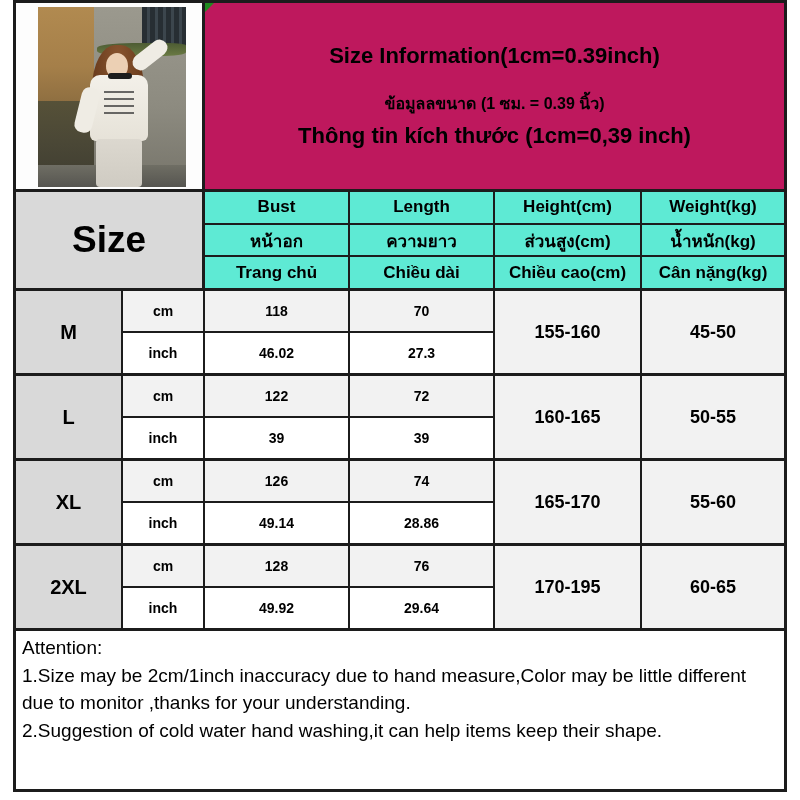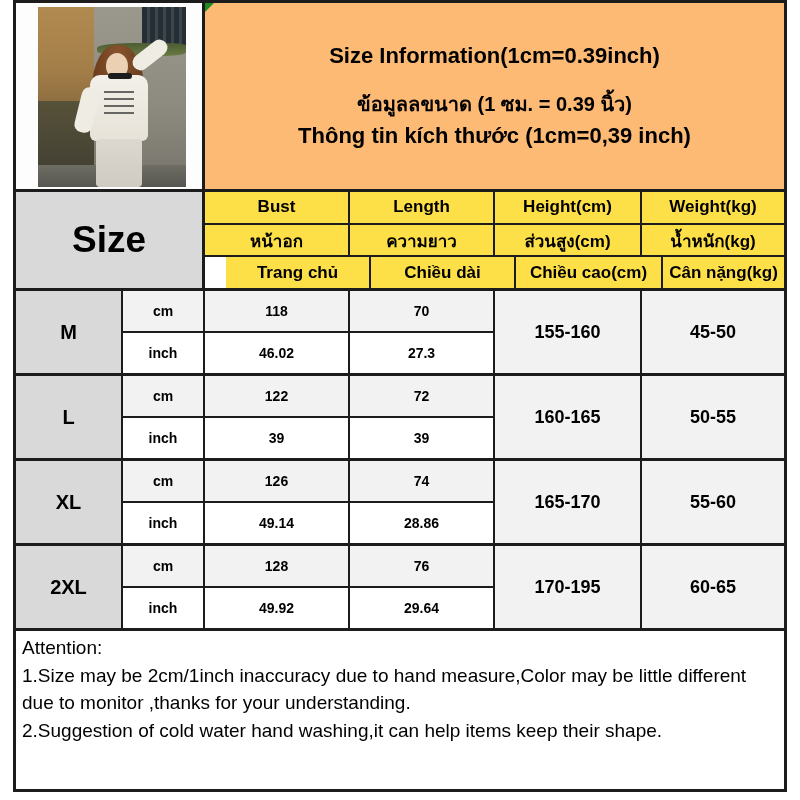--- a/index.html
+++ b/index.html
@@ -12,23 +12,23 @@
     position: absolute; left: 13px; top: 0;
     width: 774px; height: 792px;
     border: 3px solid #1c1c1c;
     display: flex; flex-direction: column;
     background: #fff;
   }
 
   
   .top-row { height: 189px; flex: 0 0 189px; display: flex; border-bottom: 3px solid #1c1c1c; }
   .photo-cell { width: 189px; flex: 0 0 189px; border-right: 3px solid #1c1c1c; position: relative; background: #fdfdfd; }
-  .title-cell { flex: 1; position: relative; display: flex; flex-direction: column; justify-content: center; align-items: center; background: #fdba74; }
+  .title-cell { flex: 1; position: relative; display: flex; flex-direction: column; justify-content: center; align-items: center; background: #be185d; }
   .title-en, .title-vi { font-weight: bold; font-size: 22px; line-height: 32px; }
-  .title-th { font-weight: bold; font-size: 20px; line-height: 32px; margin-top: 16px; }
+  .title-th { font-weight: bold; font-size: 16px; line-height: 32px; margin-top: 16px; }
   .corner-marker {
     position: absolute; left: 0; top: 0; width: 0; height: 0;
     border-top: 9px solid #1f8a1f; border-right: 9px solid transparent;
   }
 
   
   .photo { position: absolute; left: 22px; top: 4px; width: 148px; height: 180px; overflow: hidden; background: #8f8d83; }
   .ph-wall-left { position: absolute; left: 0; top: 0; width: 40%; height: 55%; background: linear-gradient(180deg,#b18a50 0%,#a57f49 60%,#8c6d40 100%); }
   .ph-door { position: absolute; left: 0; top: 52%; width: 42%; height: 48%; background: linear-gradient(180deg,#565138 0%,#4a4736 50%,#3e3c30 100%); }
   .ph-wall-right { position: absolute; left: 38%; top: 0; width: 62%; height: 100%; background: linear-gradient(180deg,#9b998e 0%,#8d8b80 55%,#76746a 100%); }
@@ -45,22 +45,22 @@
     background: repeating-linear-gradient(180deg, #3a3a3a 0 2px, transparent 2px 7px); opacity: .75; }
   .ph-sleeve { position: absolute; left: 40px; top: 80px; width: 18px; height: 46px; background: #efece4; border-radius: 8px; transform: rotate(14deg); }
   .ph-pants { position: absolute; left: 58px; top: 132px; width: 46px; height: 48px; background: linear-gradient(180deg,#dcd8cf,#cfcbc2); border-radius: 4px; }
 
   
   .header-section { height: 99px; flex: 0 0 99px; display: flex; border-bottom: 3px solid #1c1c1c; }
   .size-cell { width: 189px; flex: 0 0 189px; border-right: 3px solid #1c1c1c; background: #d9d9d9;
     display: flex; align-items: center; justify-content: center; font-size: 37px; font-weight: bold; }
   .header-cols { flex: 1; display: flex; flex-direction: column; }
   .h-row { flex: 1; display: flex; border-bottom: 2px solid #1c1c1c; }
-  .h-row:last-child { border-bottom: none; padding-left: 21px; }
-  .h-cell { background: #fde047; border-right: 2px solid #1c1c1c; display: flex; align-items: center; justify-content: center;
+  .h-row:last-child { border-bottom: none; }
+  .h-cell { background: #5eead4; border-right: 2px solid #1c1c1c; display: flex; align-items: center; justify-content: center;
     font-weight: bold; font-size: 17px; }
   .h-cell:last-child { border-right: none; }
   .c1 { width: 145px; flex: 0 0 145px; }
   .c2 { width: 145px; flex: 0 0 145px; }
   .c3 { width: 147px; flex: 0 0 147px; }
   .c4 { flex: 1; }
 
   
   .size-block { height: 85px; flex: 0 0 85px; display: flex; border-bottom: 3px solid #1c1c1c; }
   .size-label { width: 107px; flex: 0 0 107px; border-right: 2px solid #1c1c1c; background: #d9d9d9;

